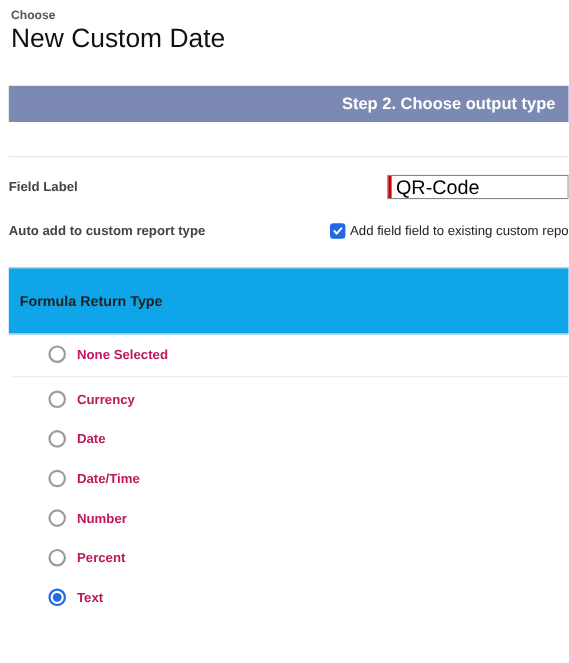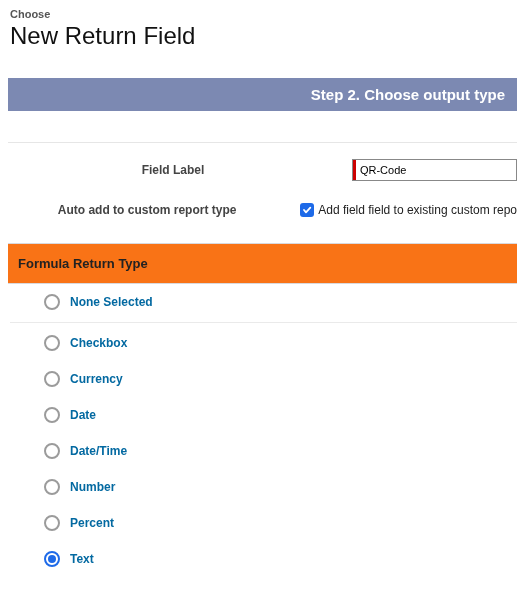--- a/index.html
+++ b/index.html
@@ -43,21 +43,21 @@
     padding: 16px 0 18px 0;
     margin-left: -2px;
   }
   .form-row {
     display: flex;
     align-items: flex-start;
     margin-bottom: 22px;
   }
   .form-label-cell {
     width: 344px;
-    text-align: center;
+    text-align: left;
     padding-right: 14px;
     padding-top: 4px;
     font-size: 12px;
     font-weight: bold;
     color: #444;
   }
   .form-ctrl {
     display: flex;
     align-items: center;
     flex: 1;
@@ -71,21 +71,21 @@
     width: 165px;
   }
   .req-bar {
     width: 3px;
     background: #cc0000;
   }
   .text-input {
     border: none;
     outline: none;
     padding: 0 4px;
-    font-size: 11px;
+    font-size: 18px;
     width: 100%;
     background: transparent;
   }
   .checkbox-mark {
     width: 14px;
     height: 14px;
     border-radius: 3px;
     background: #1e6ae8;
     margin-right: 4px;
     flex: 0 0 auto;
@@ -94,25 +94,25 @@
     justify-content: center;
     position: relative;
   }
   .checkbox-mark svg { display:block; }
   .cb-label {
     font-size: 12px;
     color: #222;
     white-space: nowrap;
   }
   .section-head {
-    background: #f97316;
+    background: #0ea5e9;
     border-top: 1px solid #d9d9dd;
     border-bottom: 1px solid #d9d9dd;
     margin-left: -2px;
-    padding: 12px 10px;
+    padding: 22px 10px;
     font-size: 13px;
     font-weight: bold;
     color: #222;
   }
   .radio-group {
     padding: 10px 0 0 34px;
   }
   .radio-row {
     display: flex;
     align-items: center;
@@ -134,33 +134,33 @@
   }
   .radio-inner {
     width: 8px;
     height: 8px;
     border-radius: 50%;
     background: #1e6ae8;
   }
   .radio-label {
     font-size: 12px;
     font-weight: bold;
-    color: #0369a1;
+    color: #be185d;
   }
   .first-item-line {
     border-bottom: 1px solid #eaeaea;
     margin: -8px 0 12px -34px;
   }
 </style>
 </head>
 <body>
 
 <div class="page">
   <div class="context">Choose</div>
-  <h1 class="page-title">New Return Field</h1>
+  <h1 class="page-title">New Custom Date</h1>
 
   <div class="step-bar">Step 2. Choose output type</div>
   <div class="spacer"></div>
 
   <div class="form-grid">
 
     <div class="form-row">
       <div class="form-label-cell">Field Label</div>
       <div class="form-ctrl">
         <div class="text-input-wrap">
@@ -187,24 +187,20 @@
   <div class="section-head">Formula Return Type</div>
 
   <div class="radio-group" id="radio-group">
       <div class="radio-row">
         <span class="radio-outer"></span>
         <span class="radio-label">None Selected</span>
       </div>
       <div class="first-item-line"></div>
       <div class="radio-row">
         <span class="radio-outer"></span>
-        <span class="radio-label">Checkbox</span>
-      </div>
-      <div class="radio-row">
-        <span class="radio-outer"></span>
         <span class="radio-label">Currency</span>
       </div>
       <div class="radio-row">
         <span class="radio-outer"></span>
         <span class="radio-label">Date</span>
       </div>
       <div class="radio-row">
         <span class="radio-outer"></span>
         <span class="radio-label">Date/Time</span>
       </div>

